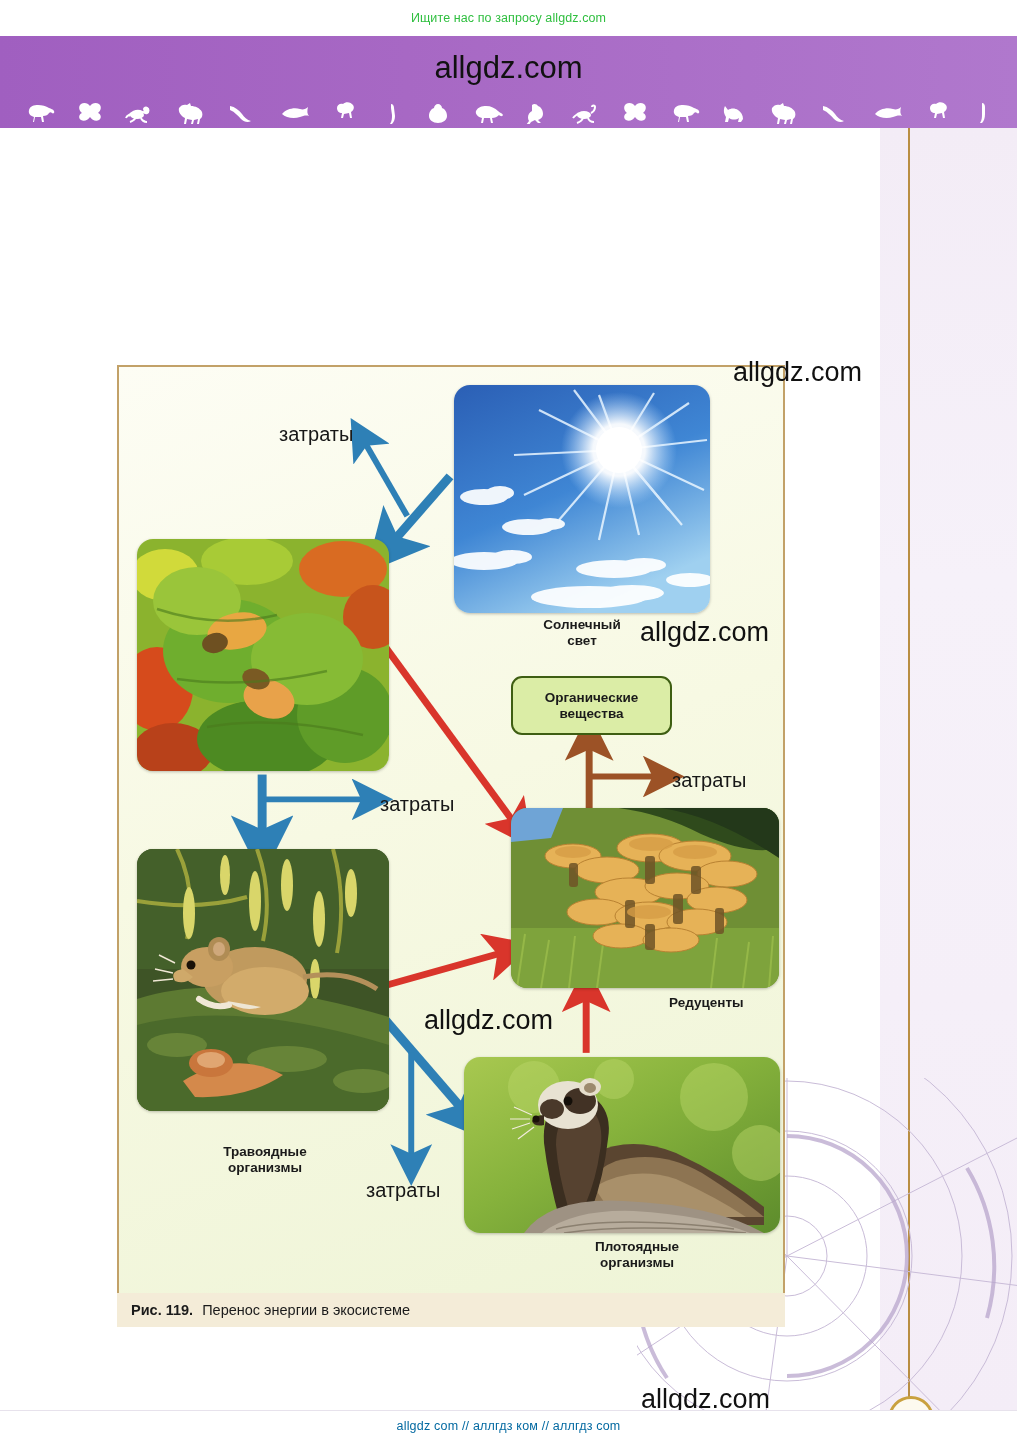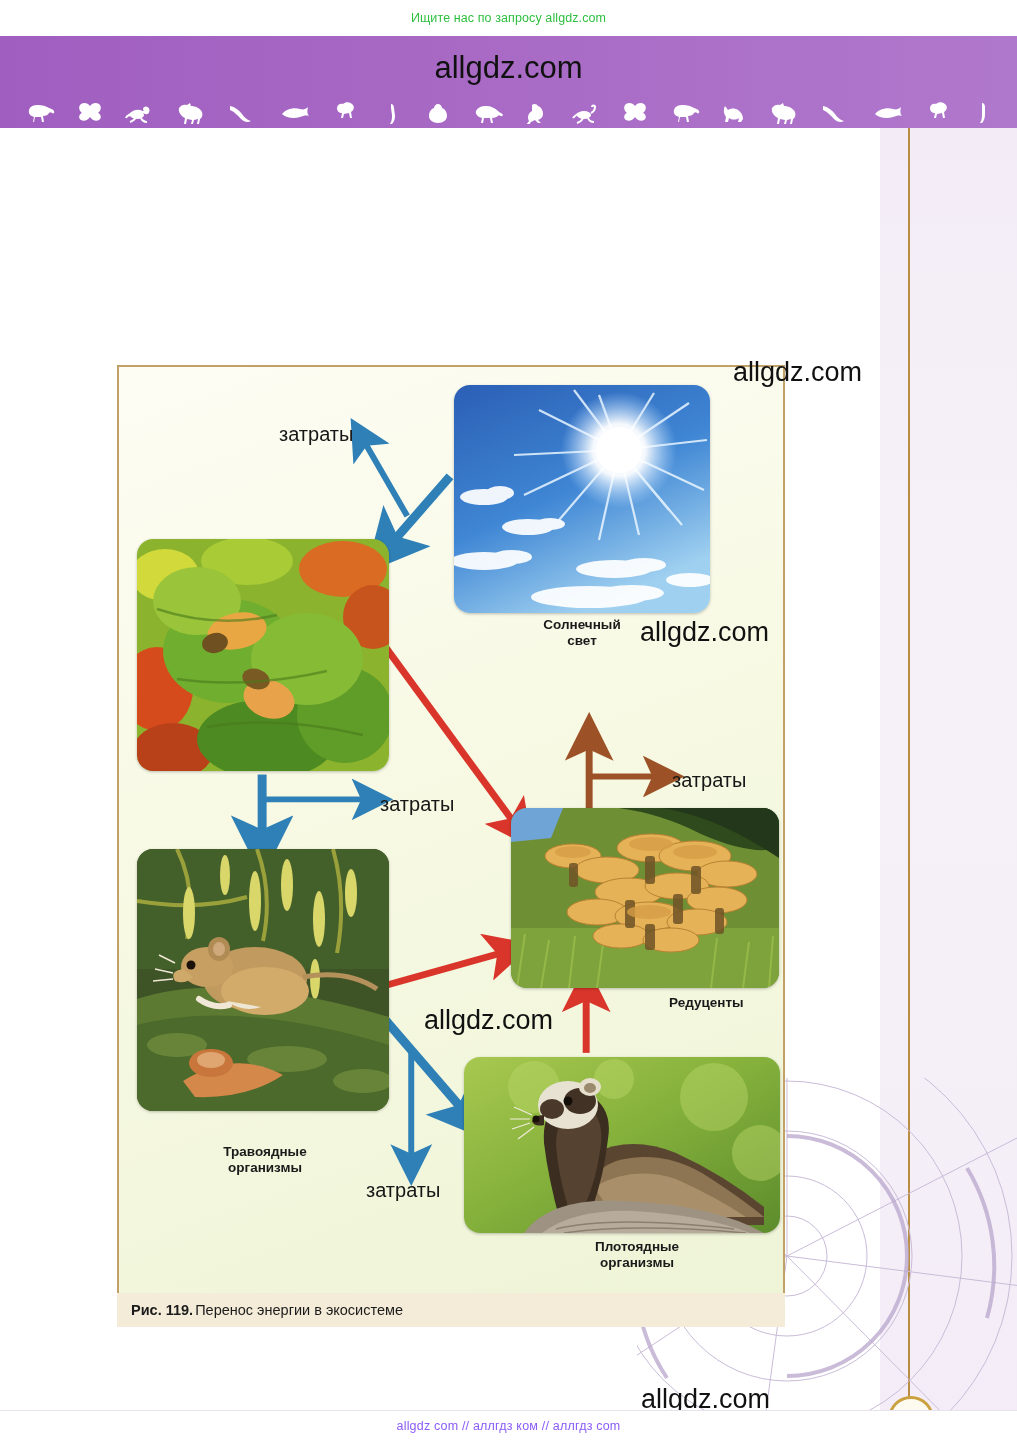--- a/index.html
+++ b/index.html
@@ -85,21 +85,21 @@
     background: linear-gradient(160deg,#fdfdf4 0%, #f7f9e3 45%, #eef4d6 100%);
   }
   .fig-caption {
     position: absolute; left: 117px; top: 1165px;
     width: 668px; height: 34px;
     background: #f4ecd8;
     display: flex; align-items: center;
     padding-left: 14px;
     font-size: 14.5px; color: #1b1b1b;
   }
-  .fig-caption b { margin-right: 2px; }
+  .fig-caption b { margin-right: 9px; }
 
   
   .tile {
     position: absolute;
     border-radius: 16px;
     overflow: hidden;
     box-shadow: 0 1px 3px rgba(0,0,0,.25);
   }
   .cap {
     position: absolute;
@@ -154,21 +154,21 @@
   }
 
   
   .footer {
     position: absolute; left: 0; right: 0; bottom: 0;
     height: 30px;
     background: #ffffff;
     border-top: 1px solid #e7e2ec;
     display: flex; align-items: center; justify-content: center;
     font-size: 12.5px;
-    color: #8b5cf6;
+    color: #0369a1;
     letter-spacing: .2px;
   }
 </style>
 </head>
 <body>
 
 <div class="topline">
   <span>Ищите нас по запросу allgdz.com</span>
 </div>
 
@@ -551,20 +551,26 @@
           <path d="M92 172 Q150 158 270 172"></path>
             <path d="M100 176 Q170 166 282 176"></path>
         </g>
       </svg>
     </div>
     <div class="cap" style="left:360px; top:872px; width:316px;">
       <span>Плотоядные</span><br>
       <span>организмы</span>
     </div>
 
+    <div class="organic-box">
+      <div>
+        <span>Органические</span><br>
+        <span>вещества</span>
+      </div>
+    </div>
 
     <span class="zatr" style="left:160px; top:56px;">затраты</span>
     <span class="zatr" style="left:261px; top:426px;">затраты</span>
     <span class="zatr" style="left:553px; top:402px;">затраты</span>
     <span class="zatr" style="left:247px; top:812px;">затраты</span>
   </div>
 
   <div class="fig-caption">
     <b>Рис. 119.</b>
     <span>Перенос энергии в экосистеме</span>

